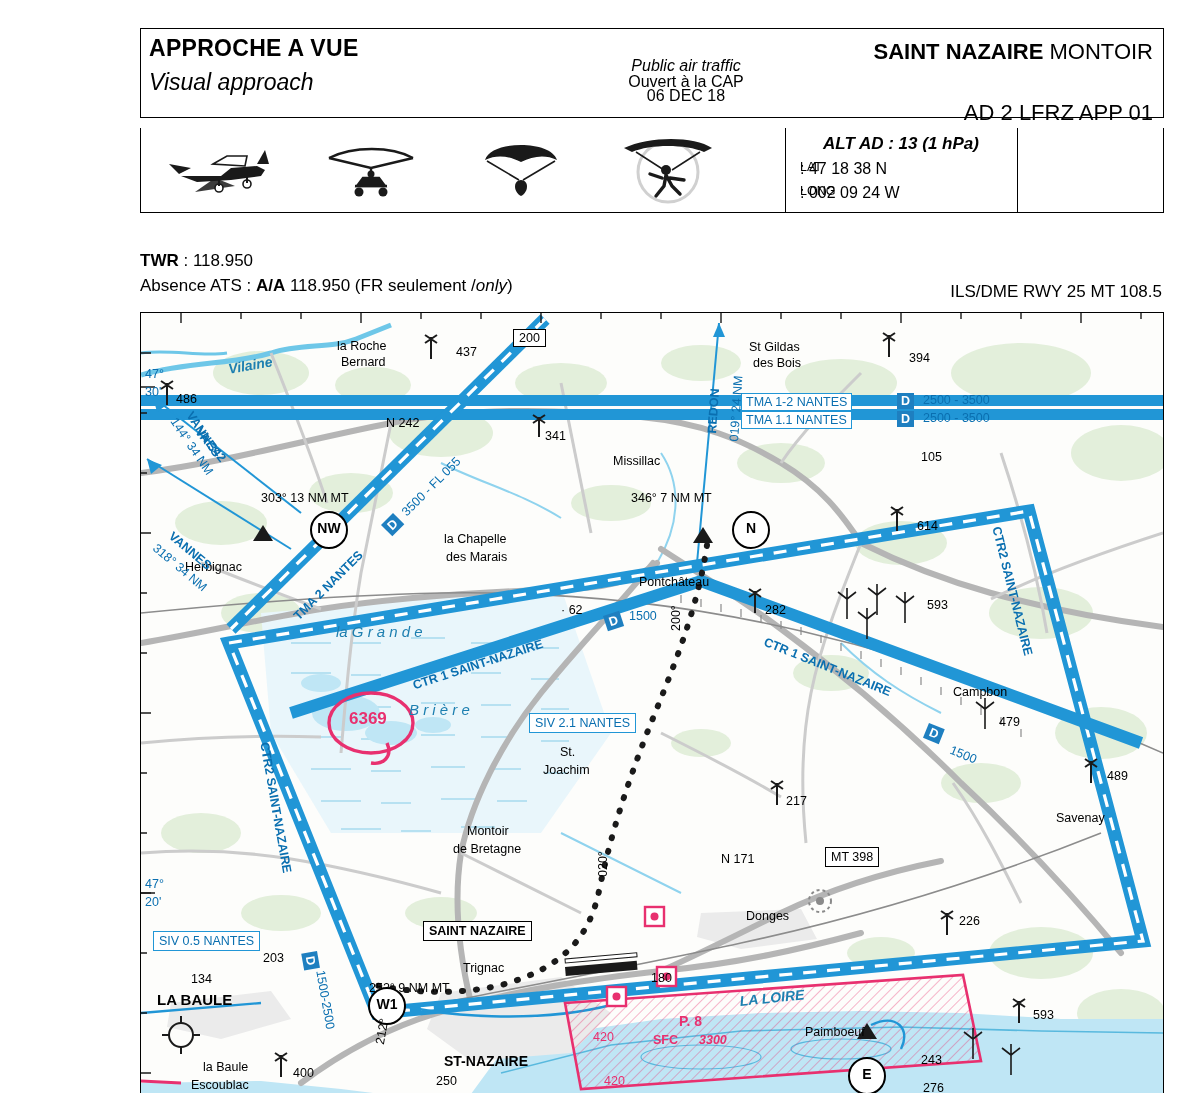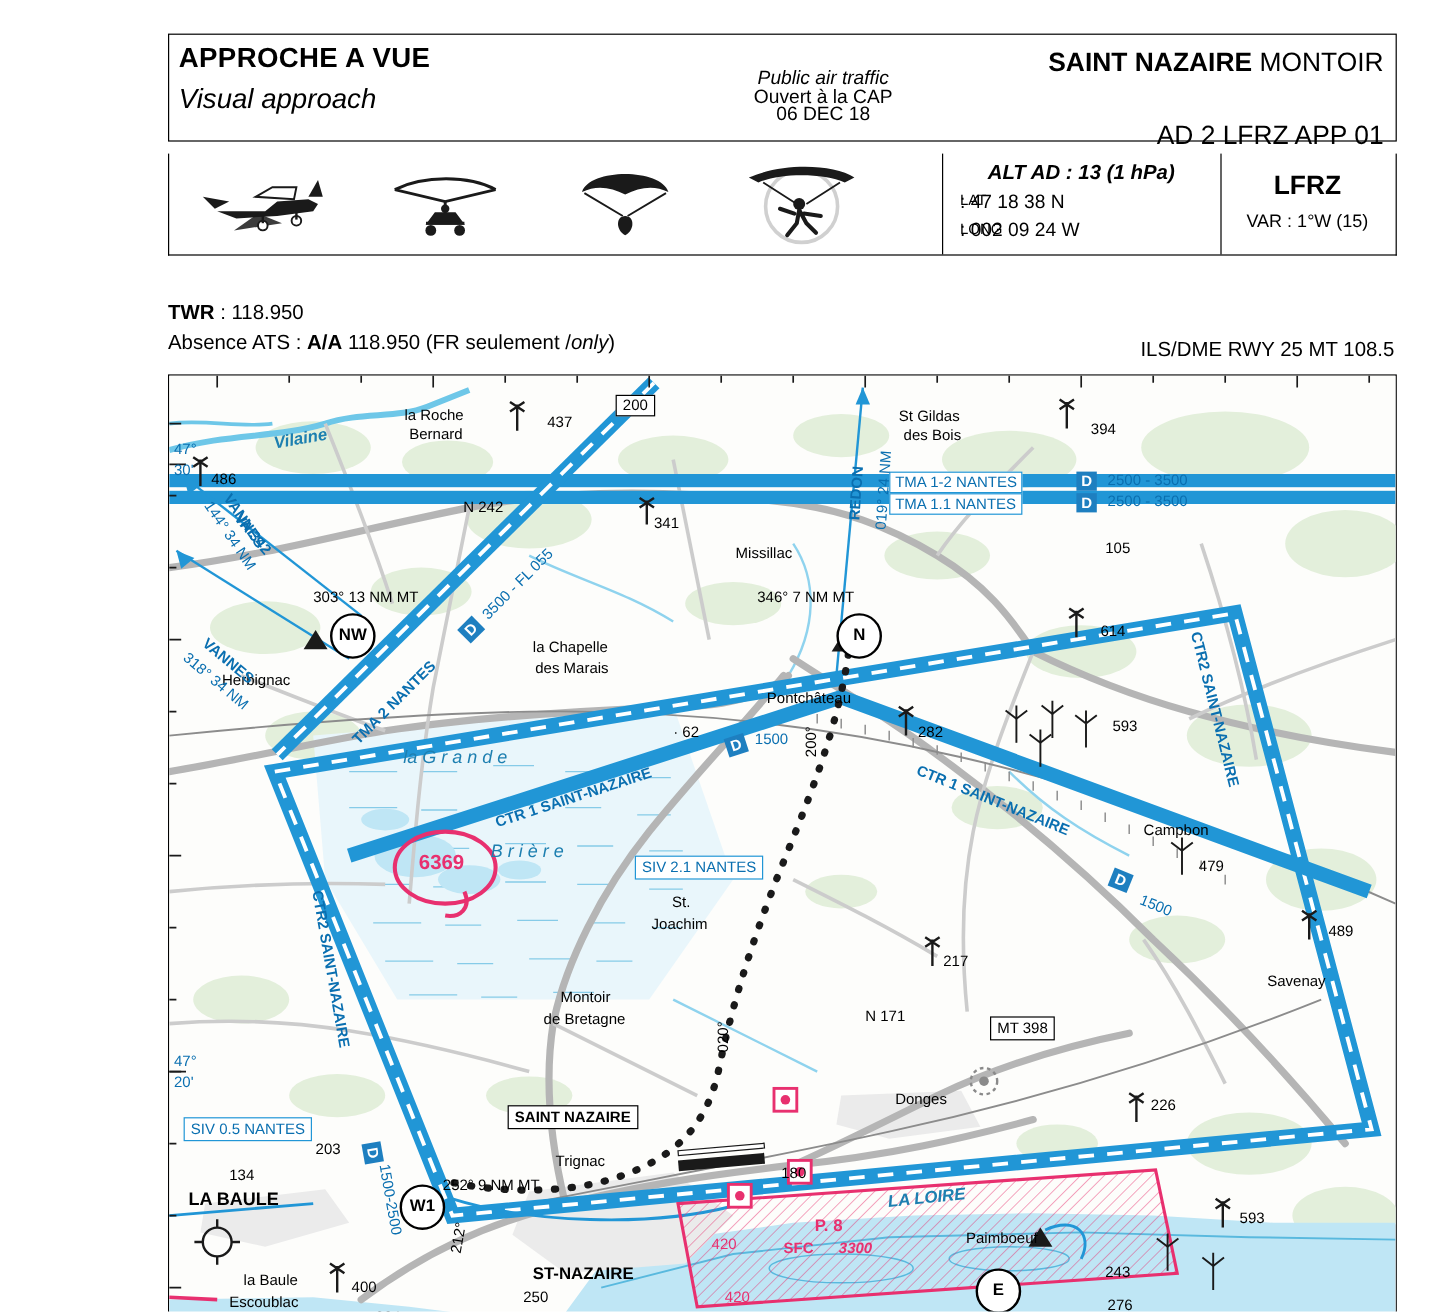--- a/index.html
+++ b/index.html
@@ -40,21 +40,21 @@
   
   .map{position:absolute;left:140px;top:312px;width:1022px;height:781px;border:1.5px solid #000;overflow:hidden;background:#ffffff;}
   .mapinner{position:absolute;left:0;top:0;width:1022px;height:781px;}
 
   .lbl{position:absolute;font-size:12.5px;white-space:nowrap;}
   .lblb{position:absolute;font-size:12.5px;font-weight:bold;white-space:nowrap;}
   .blue{color:#0a6fb0;}
   .boxlbl{position:absolute;border:1.4px solid #2196d6;background:#fff;color:#0a6fb0;font-size:12.5px;padding:2px 5px;white-space:nowrap;}
   .boxblk{position:absolute;border:1.4px solid #000;background:#fff;color:#000;font-size:12.5px;padding:2px 5px;white-space:nowrap;}
   .dbadge{position:absolute;background:#1e7fc0;color:#fff;font-weight:bold;font-size:12.5px;width:17px;height:16px;line-height:16px;text-align:center;}
-  .vfrpt{position:absolute;width:34px;height:34px;border:2.2px solid #000;border-radius:50%;background:#fff;font-size:14px;font-weight:bold;text-align:center;line-height:31px;}
+  .vfrpt{position:absolute;width:34px;height:34px;border:2.2px solid #000;border-radius:50%;background:#fff;font-size:14px;font-weight:bold;text-align:center;line-height:31px;margin-left:35px;}
   .elev{position:absolute;font-size:12.5px;}
   .pink{color:#e8306f;}
   svg{position:absolute;left:0;top:0;overflow:visible;}
 </style>
 </head>
 <body>
 
 <div class="page">
 
   <div class="hdr">
@@ -125,24 +125,20 @@
         </g>
       </svg>
     </div>
 
     <div class="box-alt">
       <div class="l1">ALT AD : 13 (1 hPa)</div>
       <div class="l2"><span class="lbl">LAT</span><span>: 47 18 38 N</span></div>
       <div class="l3"><span class="lbl">LONG</span><span>: 002 09 24 W</span></div>
     </div>
 
-    <div class="box-var">
-      <div class="l1">LFRZ</div>
-      <div class="l2">VAR : 1°W (15)</div>
-    </div>
   </div>
 
   <div class="freq">
     <div class="r" style="top:25px"><b>TWR</b><span> : 118.950</span></div>
     <div class="r" style="top:50px"><span>Absence ATS : </span><b>A/A</b><span> 118.950 (FR seulement /</span><i>only</i><span>)</span></div>
     <div class="ils">ILS/DME RWY 25 MT 108.5</div>
   </div>
 
   <div class="map">
     <div class="mapinner">
@@ -421,21 +417,21 @@
       <div class="lbl" style="left:498px;top:262px">Pontchâteau</div>
       <div class="lbl" style="left:812px;top:372px">Campbon</div>
       <div class="lbl" style="left:915px;top:498px">Savenay</div>
       <div class="lbl" style="left:44px;top:247px">Herbignac</div>
       <div class="lbl" style="left:195px;top:310px;color:#1d7fb0;font-style:italic;font-size:15px">la  G r a n d e</div>
       <div class="lbl" style="left:268px;top:388px;color:#1d7fb0;font-style:italic;font-size:15px">B r i è r e</div>
       <div class="lbl" style="left:419px;top:432px">St.</div>
       <div class="lbl" style="left:402px;top:450px">Joachim</div>
       <div class="lbl" style="left:326px;top:511px">Montoir</div>
       <div class="lbl" style="left:312px;top:529px">de Bretagne</div>
-      <div class="lbl" style="left:580px;top:527px">N 171</div>
+      <div class="lbl" style="left:580px;top:539px">N 171</div>
       <div class="lbl" style="left:605px;top:596px">Donges</div>
       <div class="lbl" style="left:322px;top:648px">Trignac</div>
       <div class="lblb" style="left:16px;top:678px;font-size:15px">LA BAULE</div>
       <div class="lblb" style="left:303px;top:740px;font-size:14px">ST-NAZAIRE</div>
       <div class="lbl" style="left:62px;top:747px">la Baule</div>
       <div class="lbl" style="left:50px;top:765px">Escoublac</div>
       <div class="lbl" style="left:664px;top:712px">Paimboeuf</div>
       <div class="lbl" style="left:598px;top:680px;color:#1d7fb0;font-style:italic;font-weight:bold;font-size:14px;transform:rotate(-6deg);transform-origin:0 0">LA LOIRE</div>
 
       <div class="boxlbl" style="left:600px;top:80px;padding:1px 4px;background:#fff">TMA 1-2 NANTES</div>

